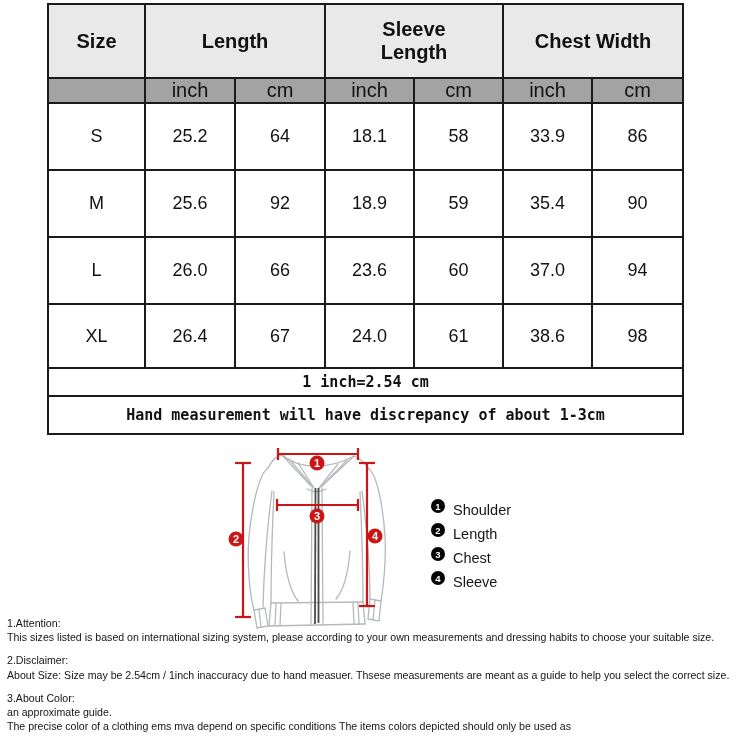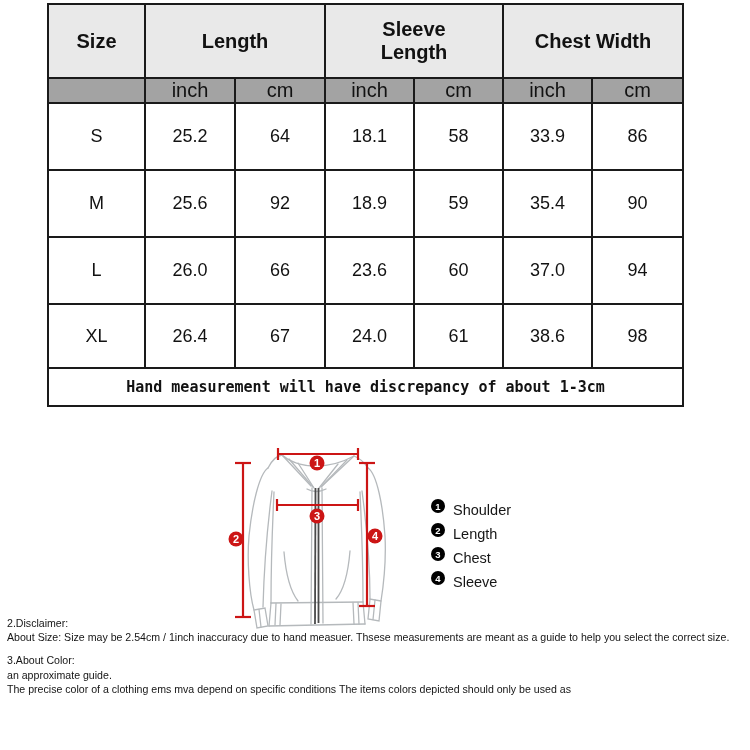--- a/index.html
+++ b/index.html
@@ -99,20 +99,23 @@
   </tr>
   <tr style="height:64px">
     <td class="val">XL</td>
     <td class="val">26.4</td>
     <td class="val">67</td>
     <td class="val">24.0</td>
     <td class="val">61</td>
     <td class="val">38.6</td>
     <td class="val">98</td>
   </tr>
+  <tr style="height:28px">
+    <td class="mono-row" colspan="7">1 inch=2.54 cm</td>
+  </tr>
   <tr style="height:38px">
     <td class="mono-row" colspan="7">Hand measurement will have discrepancy of about 1-3cm</td>
   </tr>
 </tbody>
   </table>
 
 <svg class="diagram-svg" width="186" height="186" viewBox="0 0 186 186">
 
   <g stroke="#b5b9bc" stroke-width="1.3" fill="none" stroke-linecap="round">
 
@@ -201,20 +204,24 @@
     <span class="legend-label">Chest</span>
   </div>
   <div class="legend-row">
     <span class="legend-dot">4</span>
     <span class="legend-label">Sleeve</span>
   </div>
 </div>
 
 <div class="notes">
   <div class="note-group">
+    <div class="note-title">1.Attention:</div>
+    <div class="note-line">This sizes listed is based on international sizing system, please according to your own measurements and dressing habits to choose your suitable size.</div>
+  </div>
+  <div class="note-group">
     <div class="note-title">2.Disclaimer:</div>
     <div class="note-line">About Size: Size may be 2.54cm / 1inch inaccuracy due to hand measuer. Thsese measurements are meant as a guide to help you select the correct size.</div>
   </div>
   <div class="note-group">
     <div class="note-title">3.About Color:</div>
     <div class="note-line">an approximate guide.</div>
     <div class="note-line">The precise color of a clothing ems mva depend on specific conditions The items colors depicted should only be used as</div>
   </div>
 </div>
 

